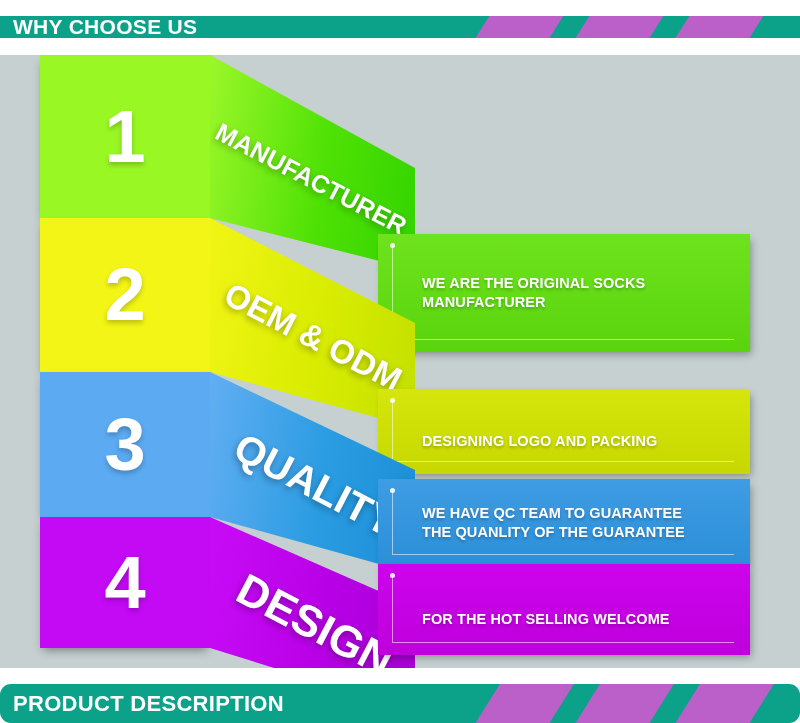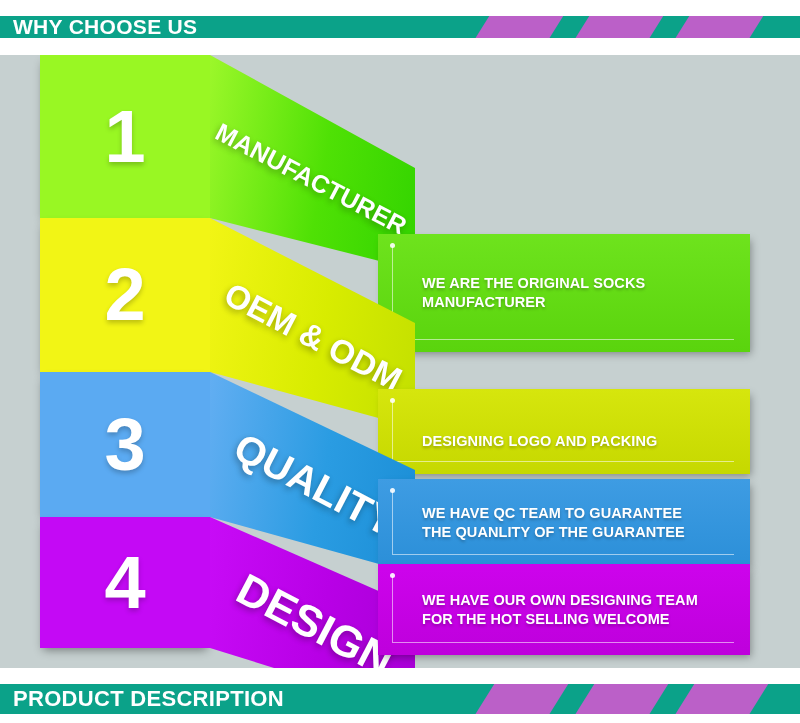--- a/index.html
+++ b/index.html
@@ -18,21 +18,21 @@
 
   
   .banner {
     position: absolute;
     left: 0;
     width: 800px;
     background: #0ba289;
     overflow: hidden;
   }
   #banner-top   { top: 16px;   height: 22px; }
-  #banner-bottom{ top: 684px; height: 30px; }
+  #banner-bottom{ top: 684px; height: 39px; border-radius: 11px; }
 
   .banner-stripes {
     position: absolute;
     top: 0; right: 0;
     width: 340px;
     height: 100%;
     overflow: hidden;
     pointer-events: none;
   }
   .stripe {
@@ -239,21 +239,21 @@
     <div class="ribbon" style="top:462px; height:195px;">
       <div class="ribbon-inner" style="clip-path: polygon(0 0, 100% 90px, 100% 195px, 0 131px);
                   background: linear-gradient(100deg, #c80bf7 0%, #b800e6 55%, #a800d6 100%);"></div>
       <div class="ribbon-word" style="font-size:44px; transform: translate(-50%,-50%) rotate(27.5deg); margin-top:10px; margin-left:2px;">DESIGN</div>
     </div>
     <div class="panel" style="top:509px; height:91px; background: linear-gradient(180deg,#cd03ec 0%,#be00dc 100%);">
       <div class="panel-frame">
         <div class="panel-dot"></div>
       </div>
       <div class="panel-text">
-        <span>WE HAVE OUR OWN DESIGNING TEAM</span><br>
+        <br>
         <span>FOR THE HOT SELLING WELCOME</span>
       </div>
     </div>
   </div>
 
 </div>
 
 <div id="banner-bottom" class="banner">
   <div class="banner-stripes">
     <div class="stripe" style="left:28px;  width:74px;"></div>

